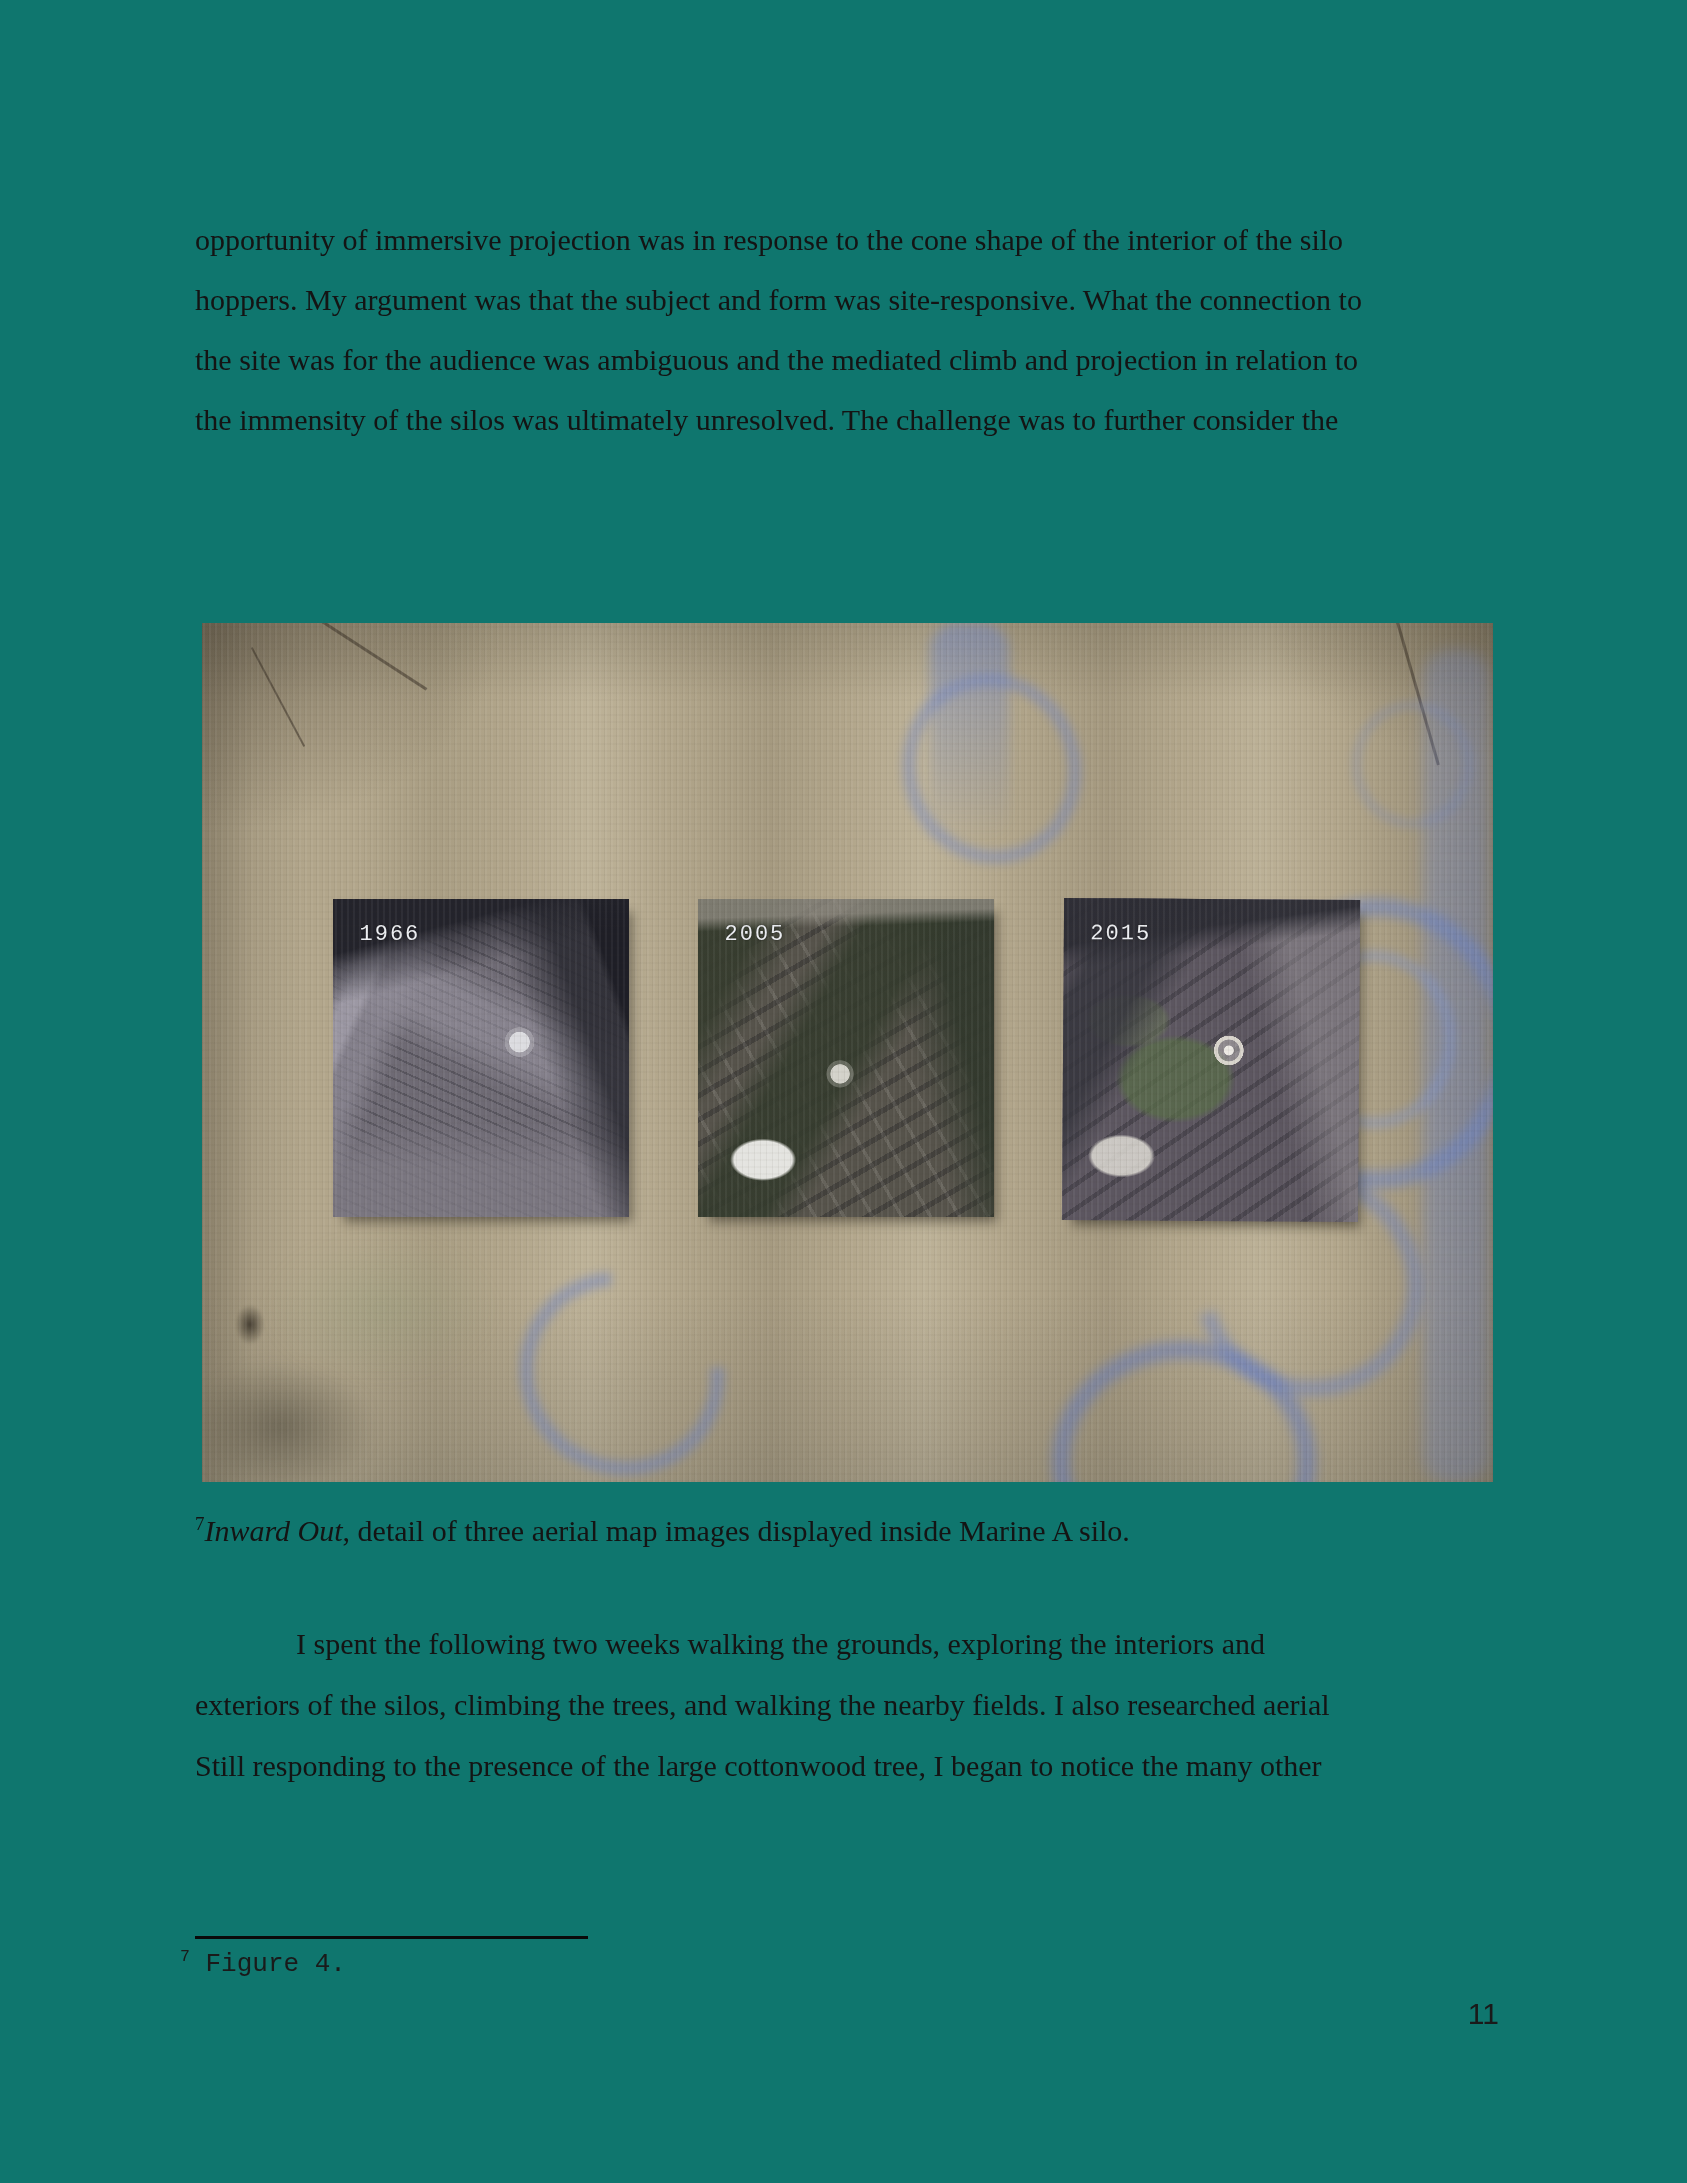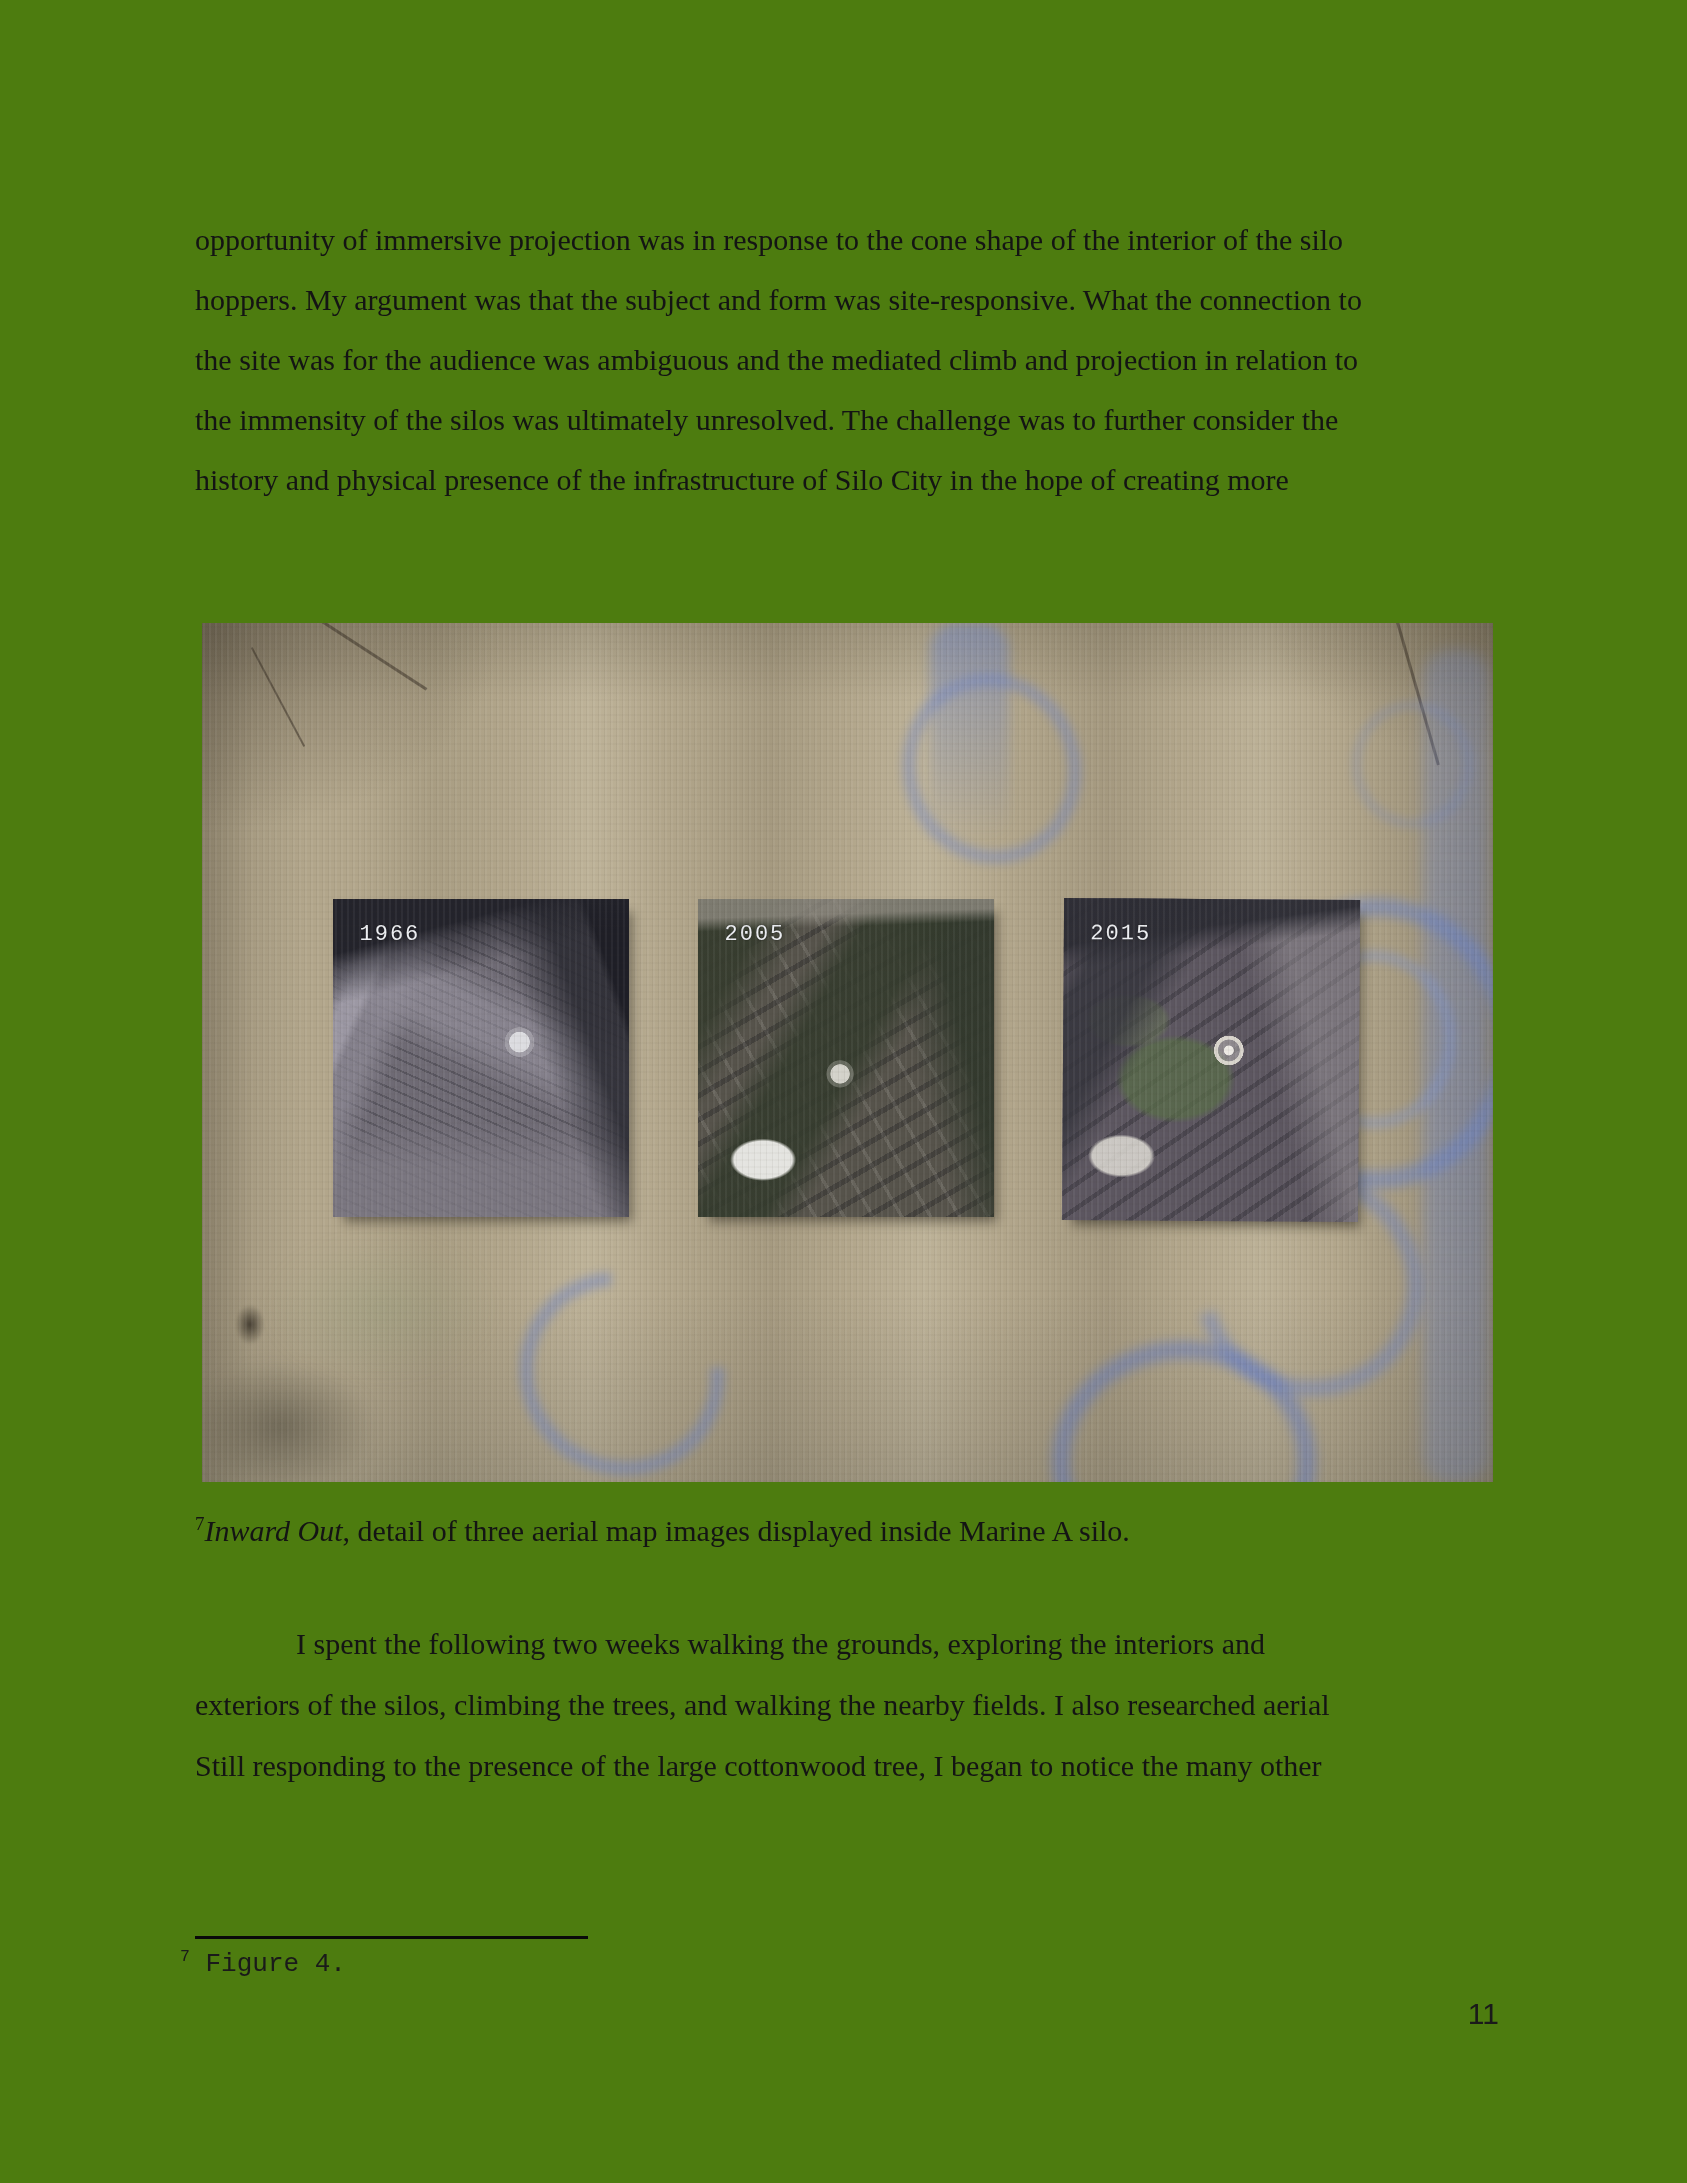--- a/index.html
+++ b/index.html
@@ -1,19 +1,19 @@
 <!DOCTYPE html>
 <html style="font-size:10.6px"><head>
 <meta charset="utf-8">
 <style>
   html,body{margin:0;padding:0;background:#e8e8e8;}
   .page{
     position:relative;
     width:1687px;height:2183px;
-    background:#4d7c0f;
+    background:#0f766e;
     font-family:"Liberation Serif", serif;
     color:#111;
     overflow:hidden;
   }
   
   .para{position:absolute;left:195px;width:1323px;}
   .para .line{
     font-size:30px;line-height:60px;white-space:nowrap;
     color:#141414;
   }
@@ -146,21 +146,20 @@
 </head>
 <body>
 
 <div class="page">
 
   <div class="para para1">
     <div class="line">opportunity of immersive projection was in response to the cone shape of the interior of the silo</div>
     <div class="line">hoppers. My argument was that the subject and form was site-responsive. What the connection to</div>
     <div class="line">the site was for the audience was ambiguous and the mediated climb and projection in relation to</div>
     <div class="line">the immensity of the silos was ultimately unresolved. The challenge was to further consider the</div>
-    <div class="line">history and physical presence of the infrastructure of Silo City in the hope of creating more</div>
   </div>
 
   <figure class="photo">
     <div class="wallmark greensmudge"></div>
     <div class="wallmark darkpatch"></div>
     <div class="wallmark knot"></div>
     <div class="wallmark crack crack1"></div>
     <div class="wallmark crack crack2"></div>
     <div class="wallmark crack crack3"></div>
 

